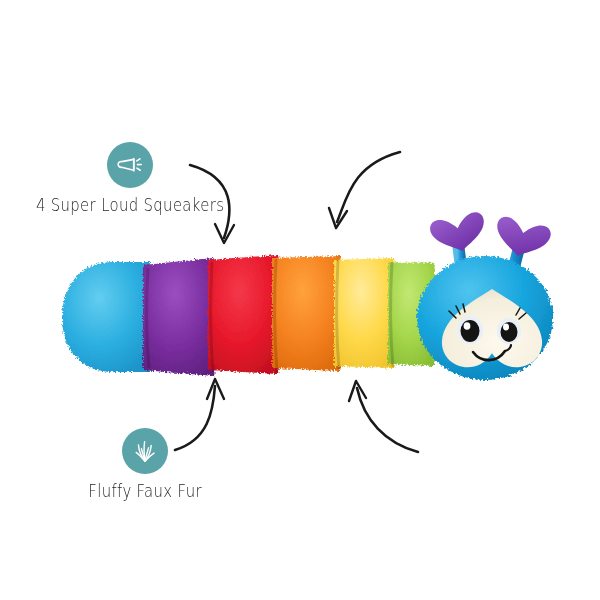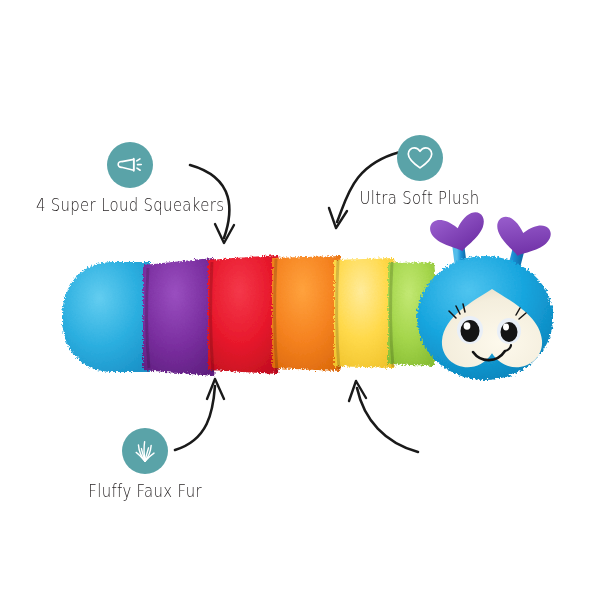--- a/index.html
+++ b/index.html
@@ -234,28 +234,20 @@
           <path d="M20,9.2 L20,22.4"></path>
           <path d="M23.2,11.6 L26.6,9.4"></path>
           <path d="M24,15.6 L28,15.4"></path>
           <path d="M23.4,19.4 L26.8,21.6"></path>
         </g>
       </svg>
     </div>
     <div class="feature-label">4 Super Loud Squeakers</div>
   </div>
 
-  <div class="feature" id="feature-plush">
-    <div class="feature-icon" style="background:#5aa3a8;">
-      <svg width="30" height="30" viewBox="0 0 32 32">
-        <path d="M16,26.5 C6.5,19.8 3.5,15.6 3.5,11.6 C3.5,7.9 6.4,5.2 9.9,5.2 C12.3,5.2 14.6,6.6 16,8.9 C17.4,6.6 19.7,5.2 22.1,5.2 C25.6,5.2 28.5,7.9 28.5,11.6 C28.5,15.6 25.5,19.8 16,26.5 Z" fill="none" stroke="#ffffff" stroke-width="1.8" stroke-linejoin="round"></path>
-      </svg>
-    </div>
-    <div class="feature-label">Ultra Soft Plush</div>
-  </div>
 
   <div class="feature" id="feature-fur">
     <div class="feature-icon" style="background:#5aa3a8;">
       <svg width="30" height="30" viewBox="0 0 32 32">
         <g fill="none" stroke="#ffffff" stroke-width="1.5" stroke-linecap="round">
           <path d="M16,27 C15,20 14.5,13 15.6,6"></path>
           <path d="M16,27 C12,22 9.5,16 9,9.5"></path>
           <path d="M16,27 C19.6,22.5 22,16.5 22.6,10"></path>
           <path d="M16,27 C13,23.5 10,20 6.6,17.5"></path>
           <path d="M16,27 C19,23.5 22.3,20.3 25.6,18.2"></path>

